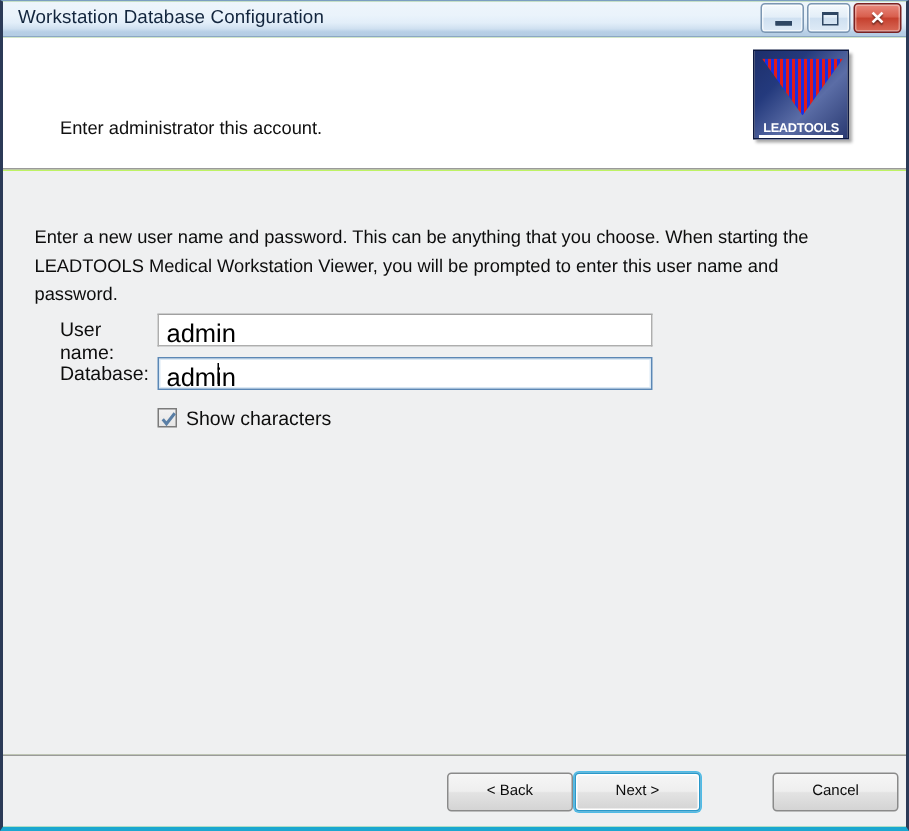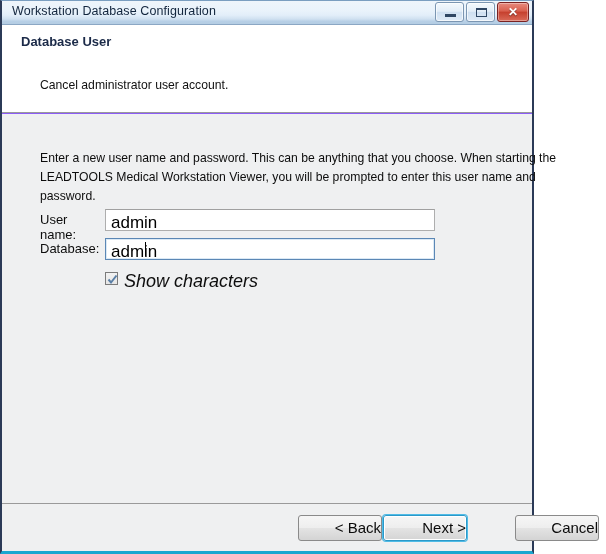--- a/index.html
+++ b/index.html
@@ -9,22 +9,22 @@
   }
   body {
     width: 606px; height: 554px;
     font-family: "Liberation Sans", sans-serif;
     overflow: hidden;
   }
 
   
   .window {
     position: relative;
-    width: 534px; height: 554px;
-    background: #8b5cf6;
+    width: 606px; height: 554px;
+    background: #bef264;
     border-left: 2px solid #2b3a57;
     border-right: 2px solid #2b3a57;
     border-bottom: 3px solid #1aa7d0;
     border-top: 1px solid #7a9ec0;
   }
 
   
   .titlebar {
     position: absolute;
     left: 0; top: 0; right: 0;
@@ -145,21 +145,21 @@
   }
 
   
   .body-area {
     position: absolute;
     left: 0; top: 113px; right: 0; bottom: 48px;
     background: #eff0f1;
   }
   .intro {
     position: absolute;
-    left: 38px; top: 35px;
+    left: 21px; top: 35px;
     width: 520px;
     font-size: 12.2px;
     color: #0d0d0d;
     line-height: 19px;
   }
 
   
   .form-row {
     position: absolute;
     left: 38px;
@@ -210,44 +210,43 @@
     position: absolute;
     left: 0; top: 1px;
     width: 13px; height: 13px;
     background: linear-gradient(to bottom, #f2f2f2 0%, #e6e6e6 100%);
     border: 1px solid #7b7b7b;
   }
   .cbox svg { position: absolute; left: 1px; top: 1px; }
   .cblabel {
     position: absolute;
     left: 19px; top: 0px;
-    font-size: 18px;
+    font-size: 13px;
     color: #0d0d0d;
     white-space: nowrap;
-    font-style: italic;
   }
 
   
   .footer {
     position: absolute;
     left: 0; right: 0; bottom: 0;
     height: 48px;
     background: #eff0f1;
     border-top: 1px solid #9a9a9a;
   }
   .btn {
     position: absolute;
     top: 11px;
     width: 84px; height: 26px;
     background: linear-gradient(to bottom, #f6f6f6 0%, #eeeeee 48%, #e3e3e3 52%, #d4d4d4 100%);
     border: 1px solid #8a8a8a;
     border-radius: 3px;
-    font-size: 15px;
+    font-size: 10px;
     color: #0b0b0b;
-    text-align: right;
+    text-align: center;
     line-height: 24px;
     cursor: default;
   }
   .btn.default {
     border: 1px solid #2b99c9;
     box-shadow: inset 0 0 0 1px #ffffff, 0 0 0 1px #4fbbe6;
   }
   .btn.back   { left: 296px; }
   .btn.next   { left: 381px; }
   .btn.cancel { left: 513px; }
@@ -266,22 +265,26 @@
       <div class="winbtn">
         <span class="glyph-max"></span>
       </div>
       <div class="winbtn close">
         <span class="glyph-close">✕</span>
       </div>
     </div>
   </div>
 
   <div class="header">
-    <div class="header-title">Database User</div>
-    <div class="header-sub">Cancel administrator user account.</div>
+    <div class="header-sub">Enter administrator this account.</div>
+    <div class="logo">
+      <div class="logo-tri"></div>
+      <div class="logo-text">LEADTOOLS</div>
+      <div class="logo-underline"></div>
+    </div>
   </div>
 
   <div class="body-area">
     <div class="intro">Enter a new user name and password.  This can be anything that you choose. When starting the LEADTOOLS Medical Workstation Viewer, you will be prompted to enter this user name and password.</div>
 
     <div class="form-row r1">
       <div class="form-label">User name:</div>
       <div class="tbox">
         <span class="tbox-val">admin</span>
       </div>

